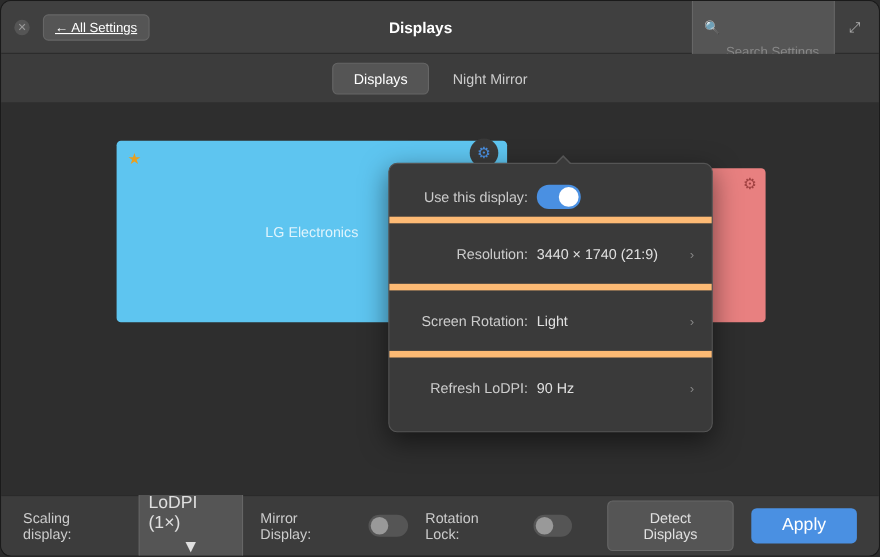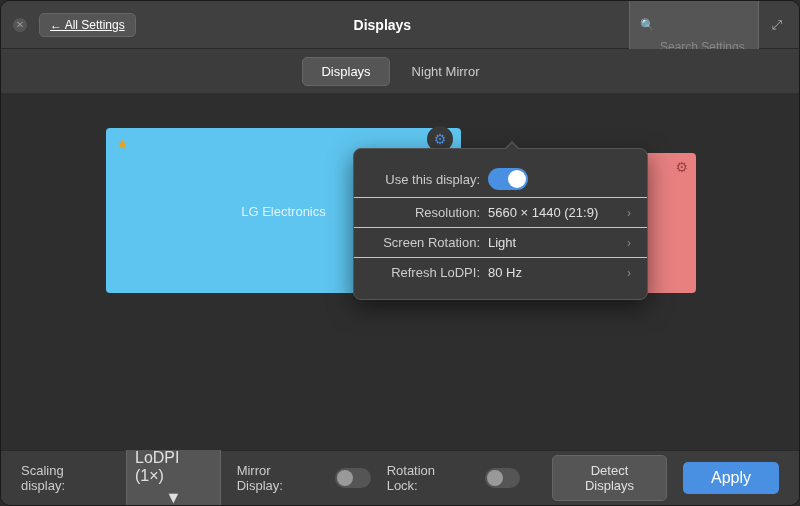--- a/index.html
+++ b/index.html
@@ -250,22 +250,22 @@
       top: 2px;
       width: 18px;
       height: 18px;
       background: white;
       border-radius: 50%;
     }
 
     .popup-option-row {
       display: flex;
       align-items: center;
-      padding: 7px 16px;
-      border-top: 1px solid #fdba74;
+      padding: 20px 16px;
+      border-top: 6px solid #fdba74;
       gap: 8px;
     }
 
     .option-label {
       color: #ccc;
       font-size: 13px;
       text-align: right;
       min-width: 110px;
     }
 
@@ -448,37 +448,37 @@
         <div class="popup-row">
           <div class="popup-label">Use this display:</div>
           <div class="popup-value">
             <div class="toggle"></div>
           </div>
         </div>
 
         <div class="popup-option-row">
           <div class="option-label">Resolution:</div>
           <div class="option-value">
-            <span>5660 × 1440 (21:9)</span>
+            <span>3440 × 1740 (21:9)</span>
             <span class="chevron-icon">›</span>
           </div>
         </div>
 
         <div class="popup-option-row">
           <div class="option-label">Screen Rotation:</div>
           <div class="option-value">
             <span>Light</span>
             <span class="chevron-icon">›</span>
           </div>
         </div>
 
         <div class="popup-option-row">
           <div class="option-label">Refresh LoDPI:</div>
           <div class="option-value">
-            <span>80 Hz</span>
+            <span>90 Hz</span>
             <span class="chevron-icon">›</span>
           </div>
         </div>
 
       </div>
 
     </div>
   </div>
 
   <div class="bottombar">

